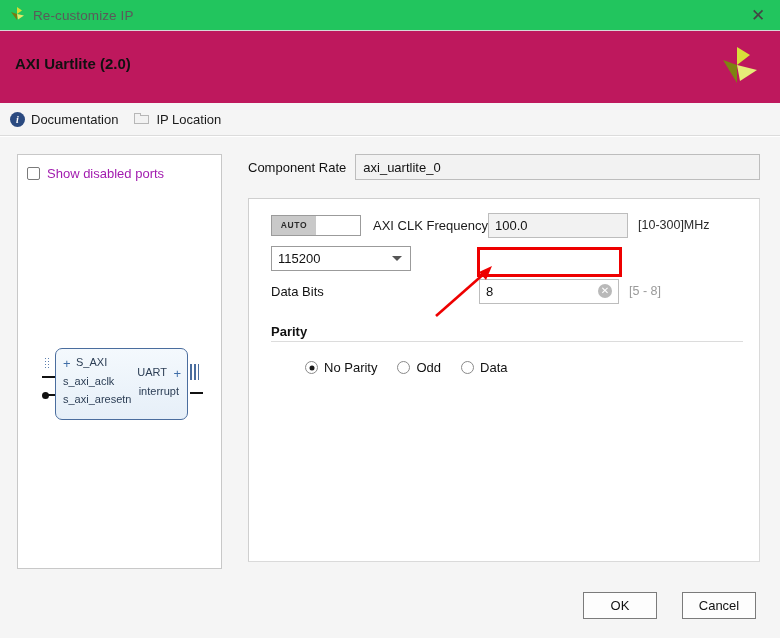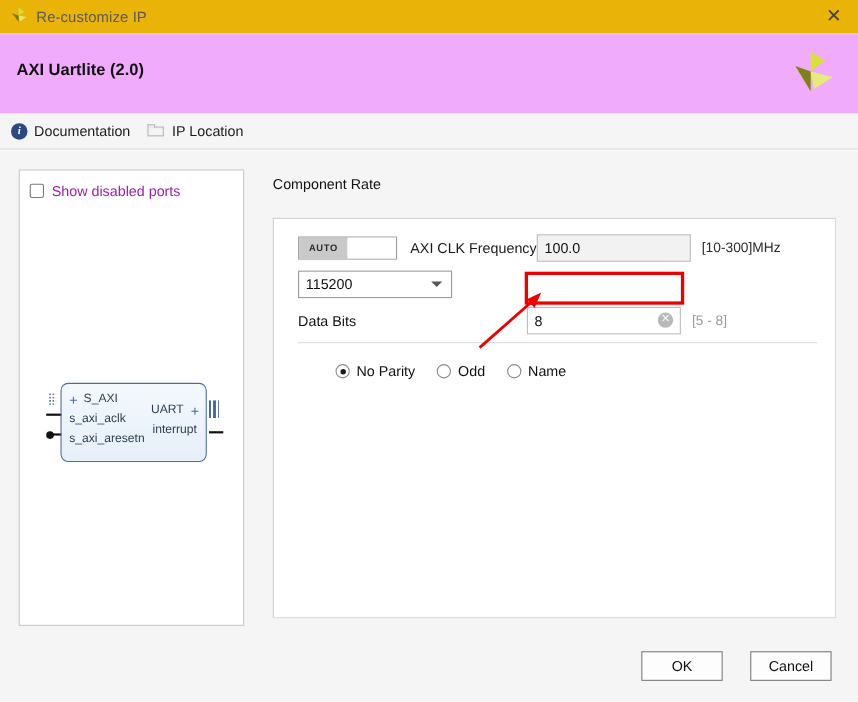--- a/index.html
+++ b/index.html
@@ -13,21 +13,21 @@
     font-family: "Liberation Sans", sans-serif;
     font-size: 13px;
     color: #1a1a1a;
     position: relative;
     overflow: hidden;
   }
 
   
   .titlebar {
     height: 31px;
-    background: #eab308;
+    background: #22c55e;
     border-bottom: 1px solid #d8d8d8;
     display: flex;
     align-items: center;
     padding: 0 0 0 8px;
     box-sizing: border-box;
   }
   .titlebar-icon {
     width: 18px;
     height: 18px;
     flex: 0 0 18px;
@@ -47,21 +47,21 @@
     align-items: center;
     justify-content: center;
     color: #444;
     font-size: 17px;
     line-height: 1;
     font-family: "DejaVu Sans", sans-serif;
   }
 
   
   .header {
-    background: #f0abfc;
+    background: #be185d;
     height: 72px;
     position: relative;
     box-sizing: border-box;
   }
   .ip-title {
     position: absolute;
     left: 15px;
     top: 24px;
     font-size: 15px;
     font-weight: bold;
@@ -510,20 +510,21 @@
 
       <div class="bus-bars" style="left:150px; top:16px;"></div>
       <div class="pin" style="left:150px; top:44px; width:13px;"></div>
     </div>
   </div>
 
   <div class="settings">
 
     <div class="comp-row">
       <span class="comp-label">Component Rate</span>
+      <span class="comp-input">axi_uartlite_0</span>
     </div>
 
     <div class="field-panel">
 
       <div class="frow">
         <span class="auto-toggle">
           <span class="auto-on">AUTO</span>
           <span class="auto-off"></span>
         </span>
         <span class="label-clk">AXI CLK Frequency</span>
@@ -540,34 +541,35 @@
 
       <div class="frow">
         <span class="label-fix">Data Bits</span>
         <span class="txt-input editable">
           <span>8</span>
           <span class="clear-icon">✕</span>
         </span>
         <span class="hint">[5 - 8]</span>
       </div>
 
+      <div class="section-title">Parity</div>
       <div class="section-rule"></div>
 
       <div class="radio-row">
         <label class="radio-item">
           <span class="radio on"></span>
           <span>No Parity</span>
         </label>
         <label class="radio-item">
           <span class="radio"></span>
           <span>Odd</span>
         </label>
         <label class="radio-item">
           <span class="radio"></span>
-          <span>Name</span>
+          <span>Data</span>
         </label>
       </div>
 
     </div>
   </div>
 </div>
 
 <div class="footer">
   <div class="btn btn-cancel">Cancel</div>
   <div class="btn btn-ok">OK</div>

